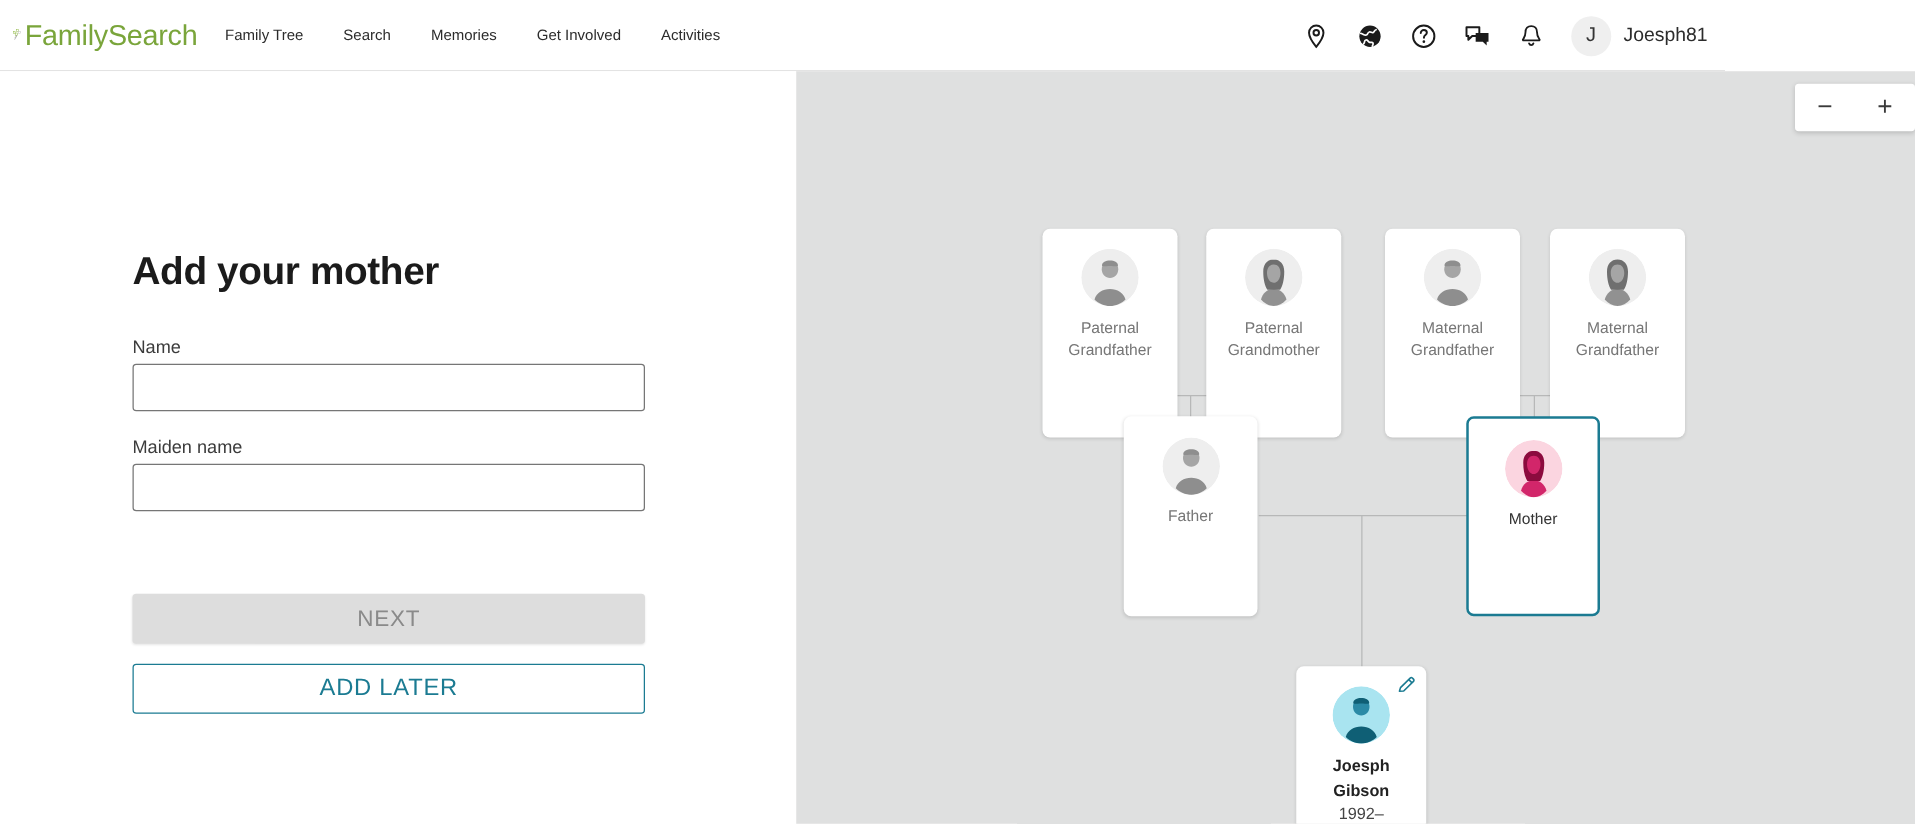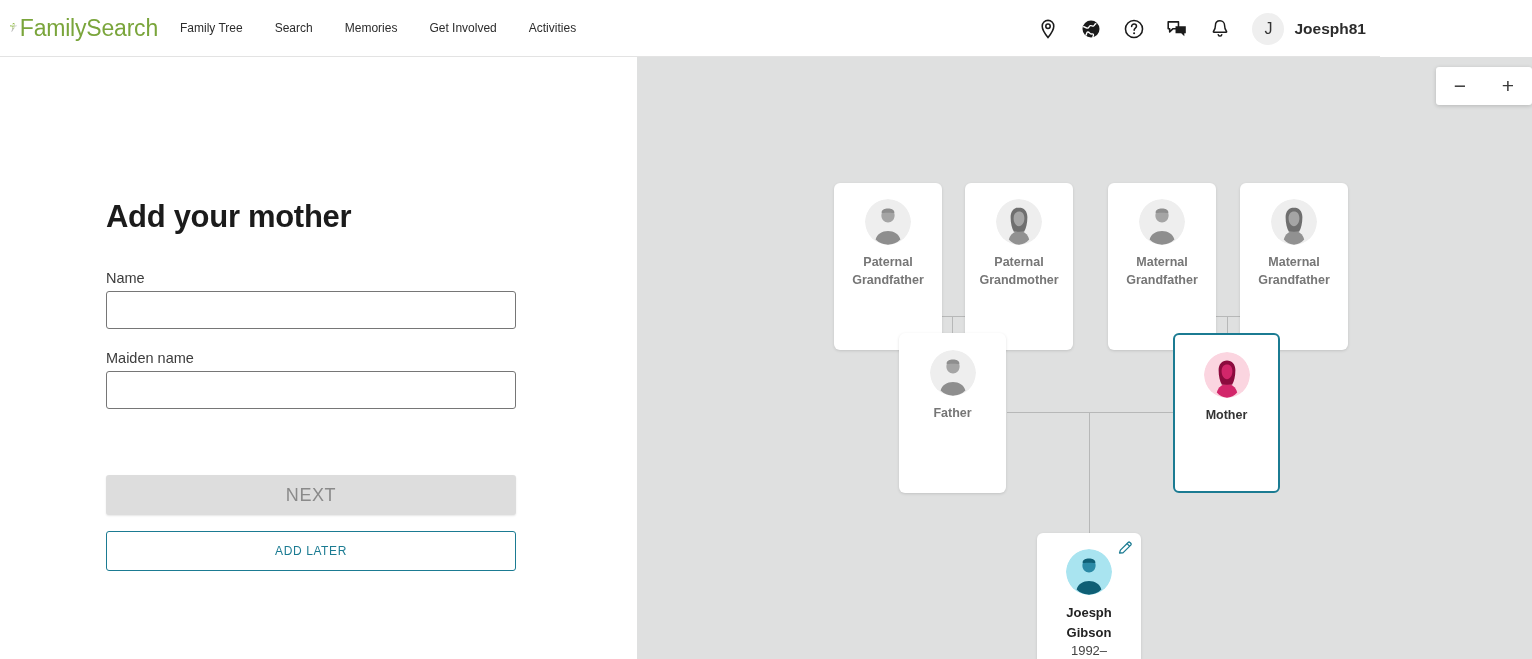--- a/index.html
+++ b/index.html
@@ -48,21 +48,21 @@
     display: flex; align-items: center; gap: 21px;
   }
   .hicon { width: 22px; height: 22px; cursor: pointer; display:block; }
   #user-block { display: flex; align-items: center; gap: 10px; cursor: pointer; }
   #avatar-circle {
     width: 32px; height: 32px; border-radius: 50%;
     background: #efefef; color: #333;
     display: flex; align-items: center; justify-content: center;
     font-size: 16px;
   }
-  #username { font-size: 15.5px; color: #2c2c2c; white-space: nowrap; font-weight: bold; }
+  #username { font-size: 15.5px; color: #2c2c2c; white-space: nowrap; }
 
   
   #left-panel {
     position: absolute; top: 57px; left: 0;
     width: 637px; height: 602px;
     background: #ffffff;
   }
   #form-title {
     position: absolute; left: 106px; top: 142px;
     font-size: 31px; font-weight: bold; color: #1b1b1b;
@@ -98,21 +98,21 @@
     font-family: "Liberation Sans", sans-serif;
     box-shadow: 0 1px 2px rgba(0,0,0,0.10);
     cursor: default;
   }
   #btn-add-later {
     position: absolute; left: 106px; top: 474px;
     width: 410px; height: 40px;
     background: #ffffff;
     border: 1px solid #1b7b92;
     border-radius: 3px;
-    color: #1b7b92; font-size: 12px;
+    color: #1b7b92; font-size: 19px;
     letter-spacing: 0.6px;
     font-family: "Liberation Sans", sans-serif;
     cursor: pointer;
   }
 
   
   #tree-panel {
     position: absolute; top: 57px; left: 637px;
     width: 895px; height: 602px;
     background: #dfe0e0;
@@ -149,21 +149,21 @@
   .card.parent { width: 107px; height: 160px; }
   .card-avatar {
     width: 46px; height: 46px; border-radius: 50%;
     margin-top: 16px;
     overflow: hidden;
     display: block;
   }
   .card.parent .card-avatar { margin-top: 17px; }
   .card-label {
     margin-top: 8px;
-    font-size: 12.5px; font-weight: bold;
+    font-size: 12.5px; font-weight: normal;
     color: #767676; text-align: center;
     line-height: 18px;
   }
   .card.highlight {
     border: 2px solid #1b7b92;
     box-shadow: none;
   }
   .card.highlight .card-label { color: #333333; }
 
   

